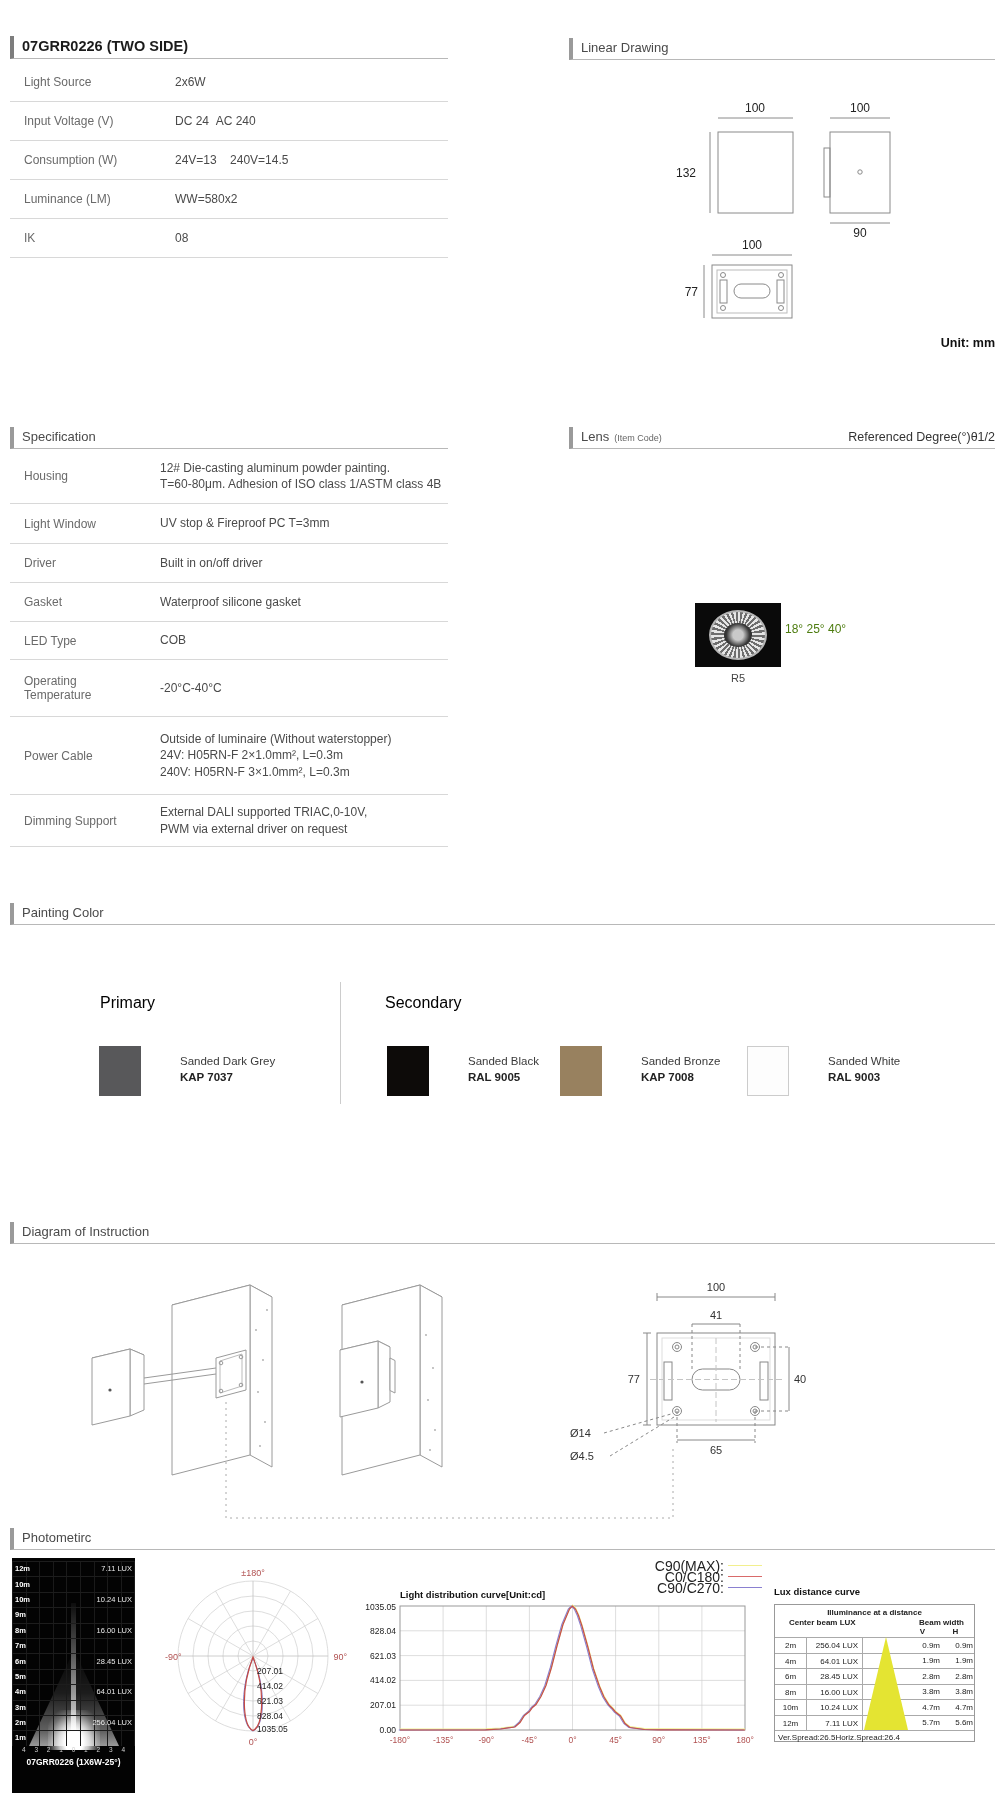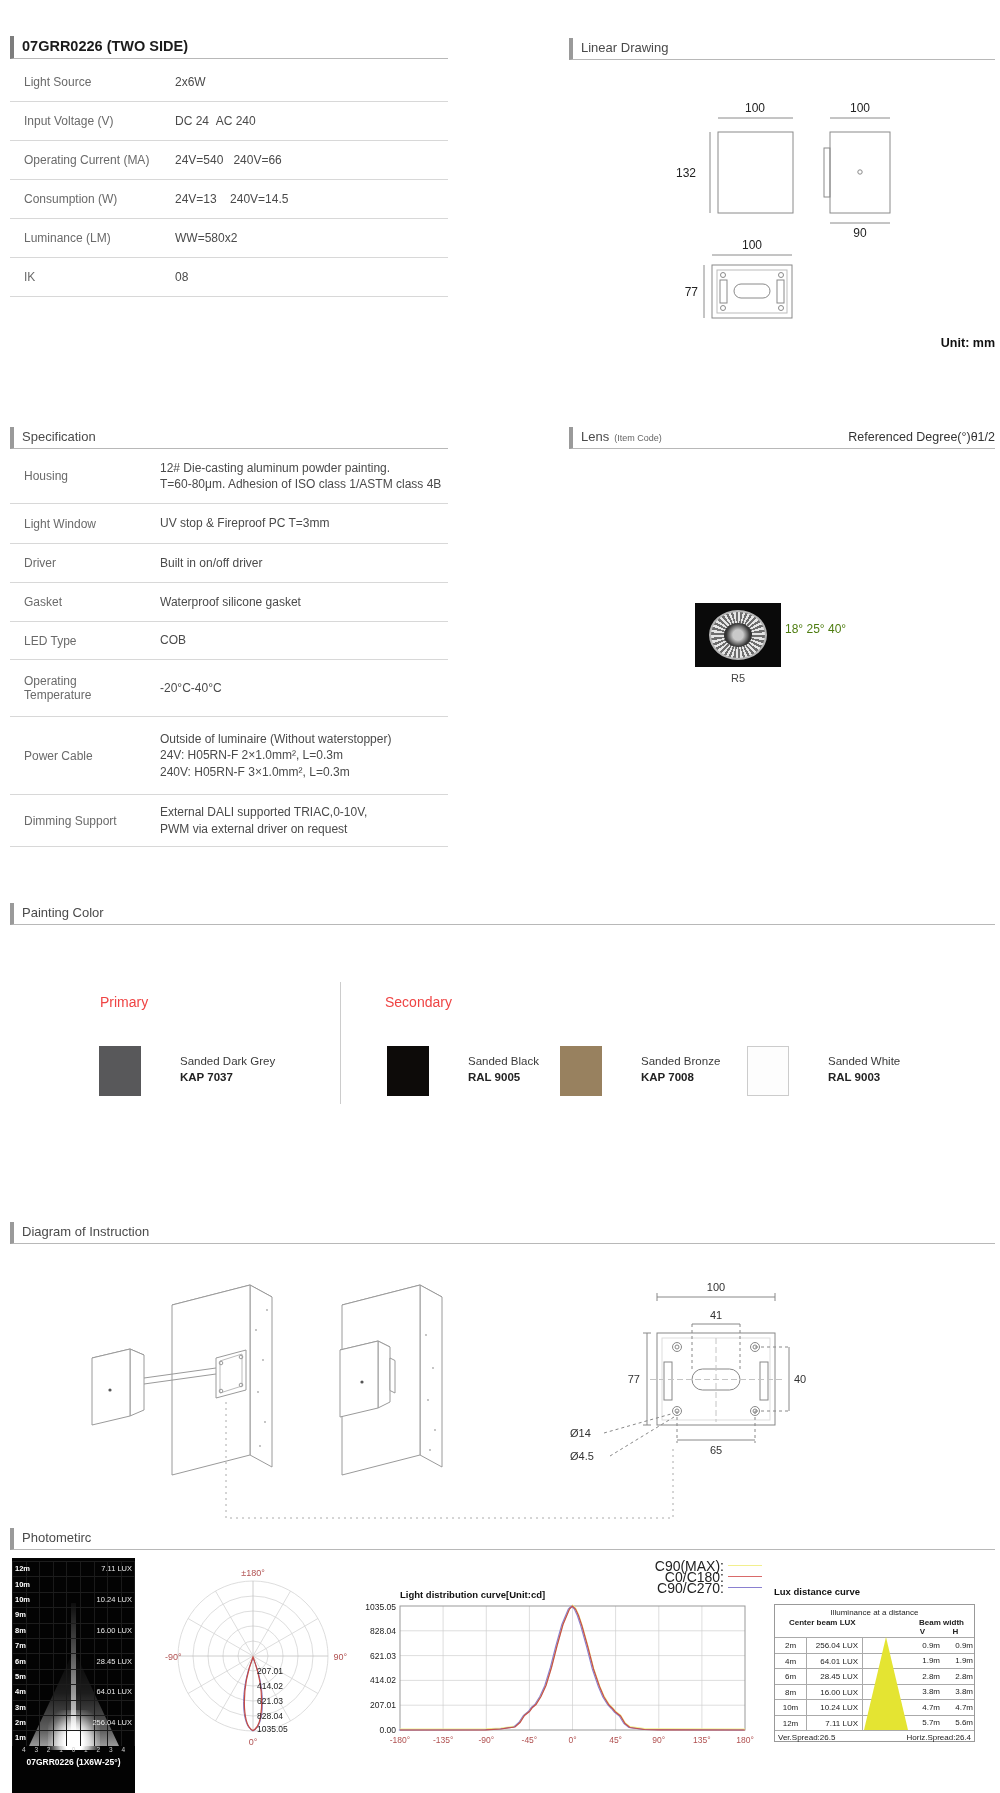--- a/index.html
+++ b/index.html
@@ -16,21 +16,21 @@
   .sechead .rt{font-size:12.5px;color:#333}
   .sechead .lt{display:flex;align-items:baseline}
   
   .kvtable{position:absolute;width:438px}
   .kvrow{display:flex;align-items:center;border-bottom:1px solid #d8d8d8}
   .kvrow .k{flex:none;font-size:12px;color:#6a6a6a;padding-left:14px}
   .kvrow .v{font-size:12px;color:#4a4a4a;white-space:pre-line;line-height:1.35}
   .qs .k{width:165px}
   .sp .k{width:150px}
   
-  .grplabel{position:absolute;font-size:14px;color:#ef4444}
+  .grplabel{position:absolute;font-size:16px;color:#000000}
   .vdivider{position:absolute;width:1px;background:#ccc}
   .swatch{position:absolute;width:42px;height:50px}
   .swc0{background:#58585a}.swc1{background:#0d0b09}.swc2{background:#98815f}
   .swc3{background:#fdfdfd;border:1px solid #ccc}
   .swlabel{position:absolute;font-size:11.5px;line-height:16px;color:#3a3a3a}
   .swlabel .code{font-weight:bold;color:#222}
   
   .lens-img{position:absolute;left:695px;top:603px;width:86px;height:64px;background:#0a0a0a;
     display:flex;align-items:center;justify-content:center}
   .lens-reflector{width:58px;height:50px;border-radius:50%;border:2px solid #b5b5b5;position:relative;overflow:hidden;
@@ -60,55 +60,51 @@
   .bcaption{position:absolute;left:0;top:199px;width:123px;text-align:center;font-size:8.5px;font-weight:bold;color:#fff}
   
   .legend{position:absolute;left:640px;top:1560px;width:122px}
   .lgrow{display:flex;justify-content:flex-end;align-items:center;height:11px}
   .lgrow .lab{font-size:14px;color:#222}
   .lgline{width:34px;height:1.5px;margin-left:4px}
   .lg0{background:#f2ef8e}.lg1{background:#d96a6a}.lg2{background:#8a80d0}
   
   .luxtitle{position:absolute;left:774px;top:1586px;font-size:9.5px;font-weight:bold;color:#111}
   .luxtable{position:absolute;left:774px;top:1604px;width:201px;height:138px;border:1px solid #999;font-size:8px;color:#222}
-  .luxhead1{text-align:center;font-weight:normal;padding-top:3px}
+  .luxhead1{text-align:center;font-weight:bold;padding-top:3px}
   .luxhead2{display:flex;justify-content:space-between;font-weight:bold;padding:1px 10px 0 14px}
   .luxhead3{display:flex;justify-content:flex-end;font-weight:bold;padding:0 2px 1px 0}
   .luxhead3 span{width:33px;text-align:center}
   .luxgrid{border-top:1px solid #aaa}
   .luxrow{display:flex;align-items:center;height:15.5px;border-bottom:1px solid #aaa}
   .luxrow .c-dist{width:32px;text-align:center;border-right:1px solid #aaa;align-self:stretch;line-height:15.5px}
   .luxrow .c-lux{width:56px;text-align:right;padding-right:4px;border-right:1px solid #aaa;align-self:stretch;line-height:15.5px}
   .luxrow .c-beam{width:44px;align-self:stretch}
   .luxrow .c-v,.luxrow .c-h{width:33px;text-align:right}
   .luxtri{position:absolute;left:89px;top:32px;width:44px;height:93px;background:#e4e432;
     clip-path:polygon(50% 0%,100% 100%,0% 100%)}
-  .luxfooter{display:flex;justify-content:space-between;padding:2px 3px 0 3px;font-size:8px}
+  .luxfooter{display:flex;padding:2px 3px 0 3px;font-size:8px}
 </style>
 </head>
 <body>
 
 <div class="page">
 
   <div class="sechead main" style="left:10px;top:36px;width:438px">
     <span>07GRR0226 (TWO SIDE)</span>
   </div>
 
   <div class="kvtable qs" style="left:10px;top:63px">
     <div class="kvrow" style="height:39px">
       <div class="k">Light Source</div>
       <div class="v">2x6W</div>
     </div>
     <div class="kvrow" style="height:39px">
       <div class="k">Input Voltage (V)</div>
       <div class="v">DC 24&nbsp;&nbsp;AC 240</div>
-    </div>
-    <div class="kvrow" style="height:39px">
-      <div class="k">Operating Current (MA)</div>
-      <div class="v">24V=540&nbsp;&nbsp;&nbsp;240V=66</div>
     </div>
     <div class="kvrow" style="height:39px">
       <div class="k">Consumption (W)</div>
       <div class="v">24V=13&nbsp;&nbsp;&nbsp;&nbsp;240V=14.5</div>
     </div>
     <div class="kvrow" style="height:39px">
       <div class="k">Luminance (LM)</div>
       <div class="v">WW=580x2</div>
     </div>
     <div class="kvrow" style="height:39px">

